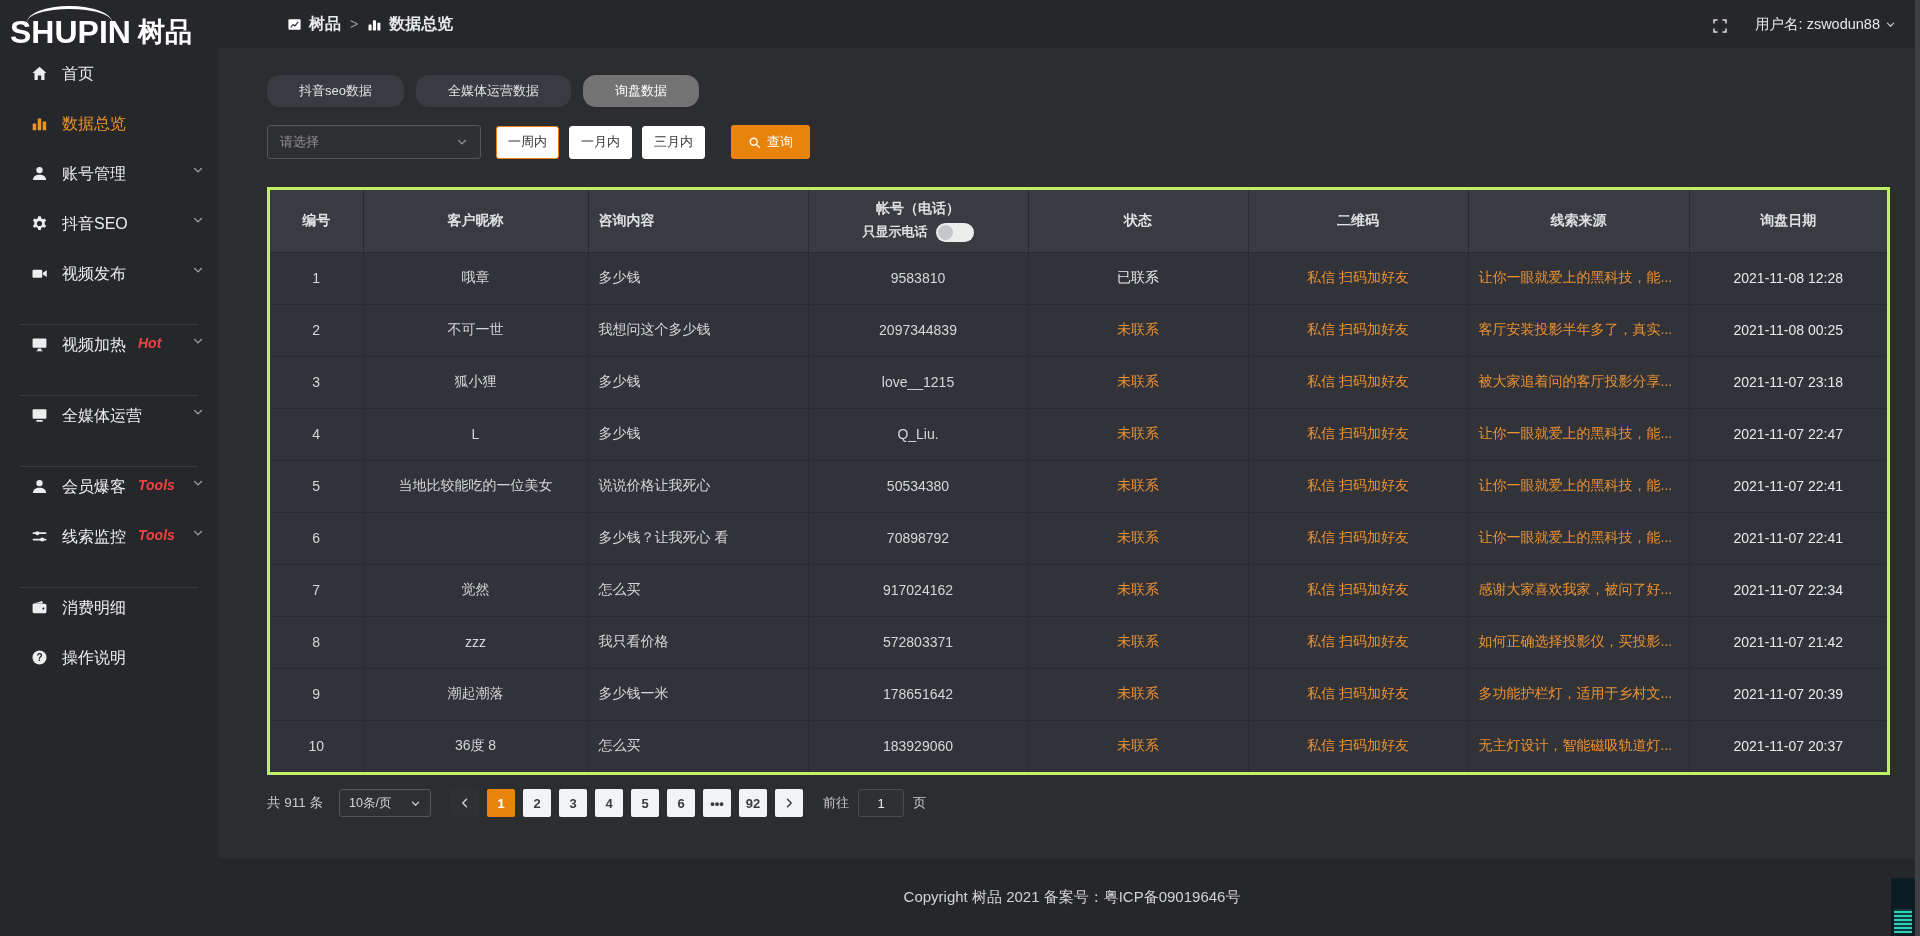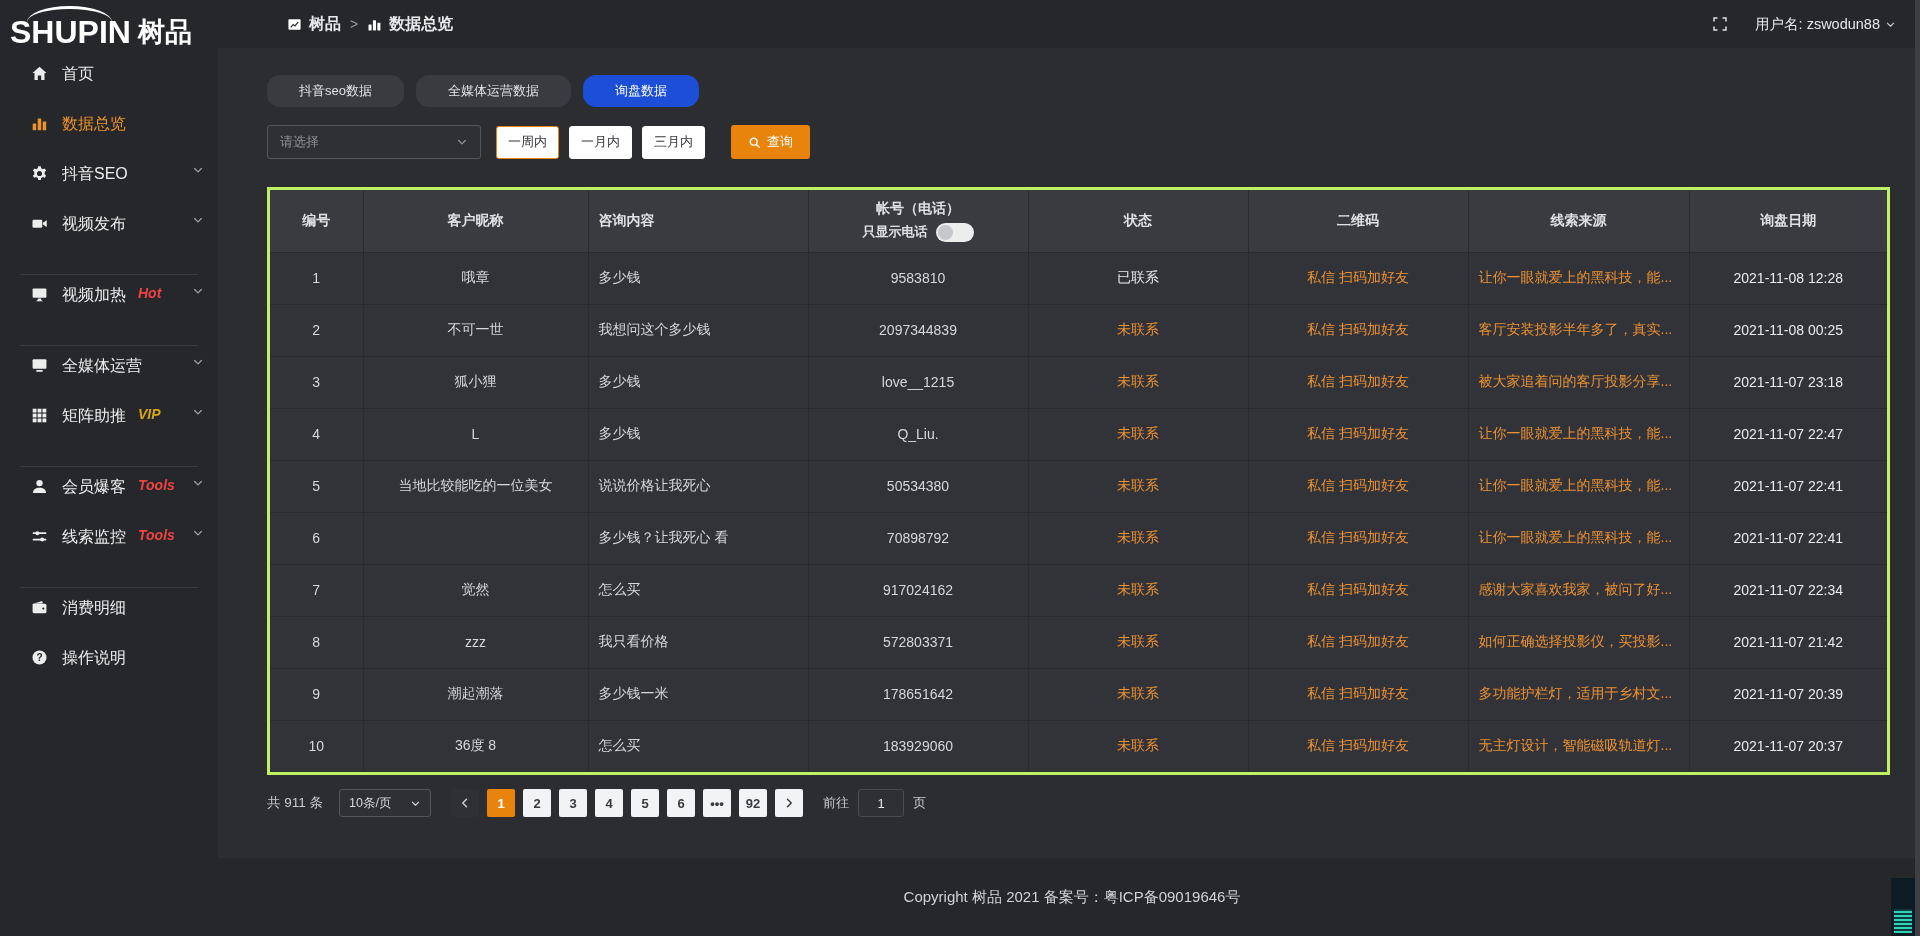--- a/index.html
+++ b/index.html
@@ -26,34 +26,34 @@
   .nav-divider { height:1px; background:#3a3b3f; margin:10px 20px; }
 
   
   .main { flex:1; display:flex; flex-direction:column; }
   .topbar { height:48px; background:#26272b; display:flex; align-items:center; justify-content:space-between;
       padding:0 30px 0 69px; }
   .breadcrumb { display:flex; align-items:center; gap:7px; color:#e8e9eb; font-size:16px; font-weight:bold; }
   .bc-ico { display:inline-flex; color:#fff; }
   .bc-ico svg { width:15px; height:15px; }
   .bc-sep { color:#9a9b9f; font-weight:normal; font-size:14px; padding:0 2px; }
-  .topbar-right { display:flex; align-items:center; gap:27px; }
+  .topbar-right { display:flex; align-items:flex-end; gap:27px; }
   .fs-ico { display:inline-flex; color:#dfe0e2; cursor:pointer; }
   .fs-ico svg { width:16px; height:16px; }
   .user-wrap { display:flex; align-items:center; gap:5px; cursor:pointer; }
   .username { font-size:14.5px; color:#e6e7e9; }
   .user-caret { display:inline-flex; color:#c9cacc; }
   .user-caret svg { width:11px; height:11px; }
 
   
   .content { flex:1; padding:27px 36px 0 49px; background:#2c2d31; }
   .tabs { display:flex; gap:12px; }
   .tab { height:32px; padding:0 32px; background:#3a3b40; color:#e2e3e5; font-size:13px;
       border-radius:13px; display:flex; align-items:center; cursor:pointer; }
-  .tab.active { background:#1d4ed8; color:#fff; }
+  .tab.active { background:#737373; color:#fff; }
 
   .filters { margin-top:18px; display:flex; align-items:center; }
   .select { width:214px; height:34px; background:#2f3034; border:1px solid #55565b; border-radius:3px;
       display:flex; align-items:center; justify-content:space-between; padding:0 12px; cursor:pointer; }
   .select-label { color:#8f9095; font-size:13px; }
   .select-caret { color:#8f9095; display:inline-flex; }
   .select-caret svg { width:12px; height:12px; }
   .periods { display:flex; gap:10px; margin-left:15px; }
   .period { width:63px; height:33px; background:#fff; border:1px solid #fff; border-radius:3px;
       color:#35363a; font-size:13px; display:flex; align-items:center; justify-content:center; cursor:pointer; }
@@ -133,20 +133,34 @@
               <rect x="1.6" y="8" width="3.3" height="6.4" rx=".5"></rect>
               <rect x="6.3" y="3.4" width="3.3" height="11" rx=".5"></rect>
               <rect x="11" y="6" width="3.3" height="8.4" rx=".5"></rect>
             </svg>
           </span>
           <span class="nav-label">数据总览</span>
         </div>
         <div class="nav-item">
           <span class="nav-ico">
             <svg viewBox="0 0 16 16" fill="currentColor">
+              <circle cx="8" cy="4.8" r="3"></circle>
+              <path d="M1.8 14.2c0-3.4 2.8-5.1 6.2-5.1s6.2 1.7 6.2 5.1z"></path>
+            </svg>
+          </span>
+          <span class="nav-label">账号管理</span>
+          <span class="nav-chevron">
+            <svg viewBox="0 0 16 16" fill="none" stroke="currentColor" stroke-width="1.7" stroke-linecap="round" stroke-linejoin="round">
+              <path d="M3.5 6 8 10.5 12.5 6"></path>
+            </svg>
+          </span>
+        </div>
+        <div class="nav-item">
+          <span class="nav-ico">
+            <svg viewBox="0 0 16 16" fill="currentColor">
               <path fill-rule="evenodd" d="M6.8 1.2h2.4l.4 1.9c.6.2 1.1.5 1.6.9l1.8-.7 1.2 2.1-1.4 1.3c.1.3.1.6.1 1s0 .7-.1 1l1.4 1.3-1.2 2.1-1.8-.7c-.5.4-1 .7-1.6.9l-.4 1.9H6.8l-.4-1.9c-.6-.2-1.1-.5-1.6-.9l-1.8.7-1.2-2.1 1.4-1.3c-.1-.3-.1-.6-.1-1s0-.7.1-1L1.8 5.4 3 3.3l1.8.7c.5-.4 1-.7 1.6-.9zM8 5.6a2.4 2.4 0 1 0 0 4.8 2.4 2.4 0 0 0 0-4.8z"></path>
             </svg>
           </span>
           <span class="nav-label">抖音SEO</span>
           <span class="nav-chevron">
             <svg viewBox="0 0 16 16" fill="none" stroke="currentColor" stroke-width="1.7" stroke-linecap="round" stroke-linejoin="round">
               <path d="M3.5 6 8 10.5 12.5 6"></path>
             </svg>
           </span>
         </div>
@@ -182,42 +196,20 @@
         </div>
         <div class="nav-divider"></div>
         <div class="nav-item">
           <span class="nav-ico">
             <svg viewBox="0 0 16 16" fill="currentColor">
               <rect x="1.5" y="2" width="13" height="9" rx="1"></rect>
               <rect x="5" y="12.2" width="6" height="1.7" rx=".5"></rect>
             </svg>
           </span>
           <span class="nav-label">全媒体运营</span>
-          <span class="nav-chevron">
-            <svg viewBox="0 0 16 16" fill="none" stroke="currentColor" stroke-width="1.7" stroke-linecap="round" stroke-linejoin="round">
-              <path d="M3.5 6 8 10.5 12.5 6"></path>
-            </svg>
-          </span>
-        </div>
-        <div class="nav-item">
-          <span class="nav-ico">
-            <svg viewBox="0 0 16 16" fill="currentColor">
-              <rect x="1.6" y="1.6" width="3.6" height="3.6"></rect>
-              <rect x="6.2" y="1.6" width="3.6" height="3.6"></rect>
-              <rect x="10.8" y="1.6" width="3.6" height="3.6"></rect>
-              <rect x="1.6" y="6.2" width="3.6" height="3.6"></rect>
-              <rect x="6.2" y="6.2" width="3.6" height="3.6"></rect>
-              <rect x="10.8" y="6.2" width="3.6" height="3.6"></rect>
-              <rect x="1.6" y="10.8" width="3.6" height="3.6"></rect>
-              <rect x="6.2" y="10.8" width="3.6" height="3.6"></rect>
-              <rect x="10.8" y="10.8" width="3.6" height="3.6"></rect>
-            </svg>
-          </span>
-          <span class="nav-label">矩阵助推</span>
-          <span class="nav-badge" style="color:#d9a514">VIP</span>
           <span class="nav-chevron">
             <svg viewBox="0 0 16 16" fill="none" stroke="currentColor" stroke-width="1.7" stroke-linecap="round" stroke-linejoin="round">
               <path d="M3.5 6 8 10.5 12.5 6"></path>
             </svg>
           </span>
         </div>
         <div class="nav-divider"></div>
         <div class="nav-item">
           <span class="nav-ico">
             <svg viewBox="0 0 16 16" fill="currentColor">

